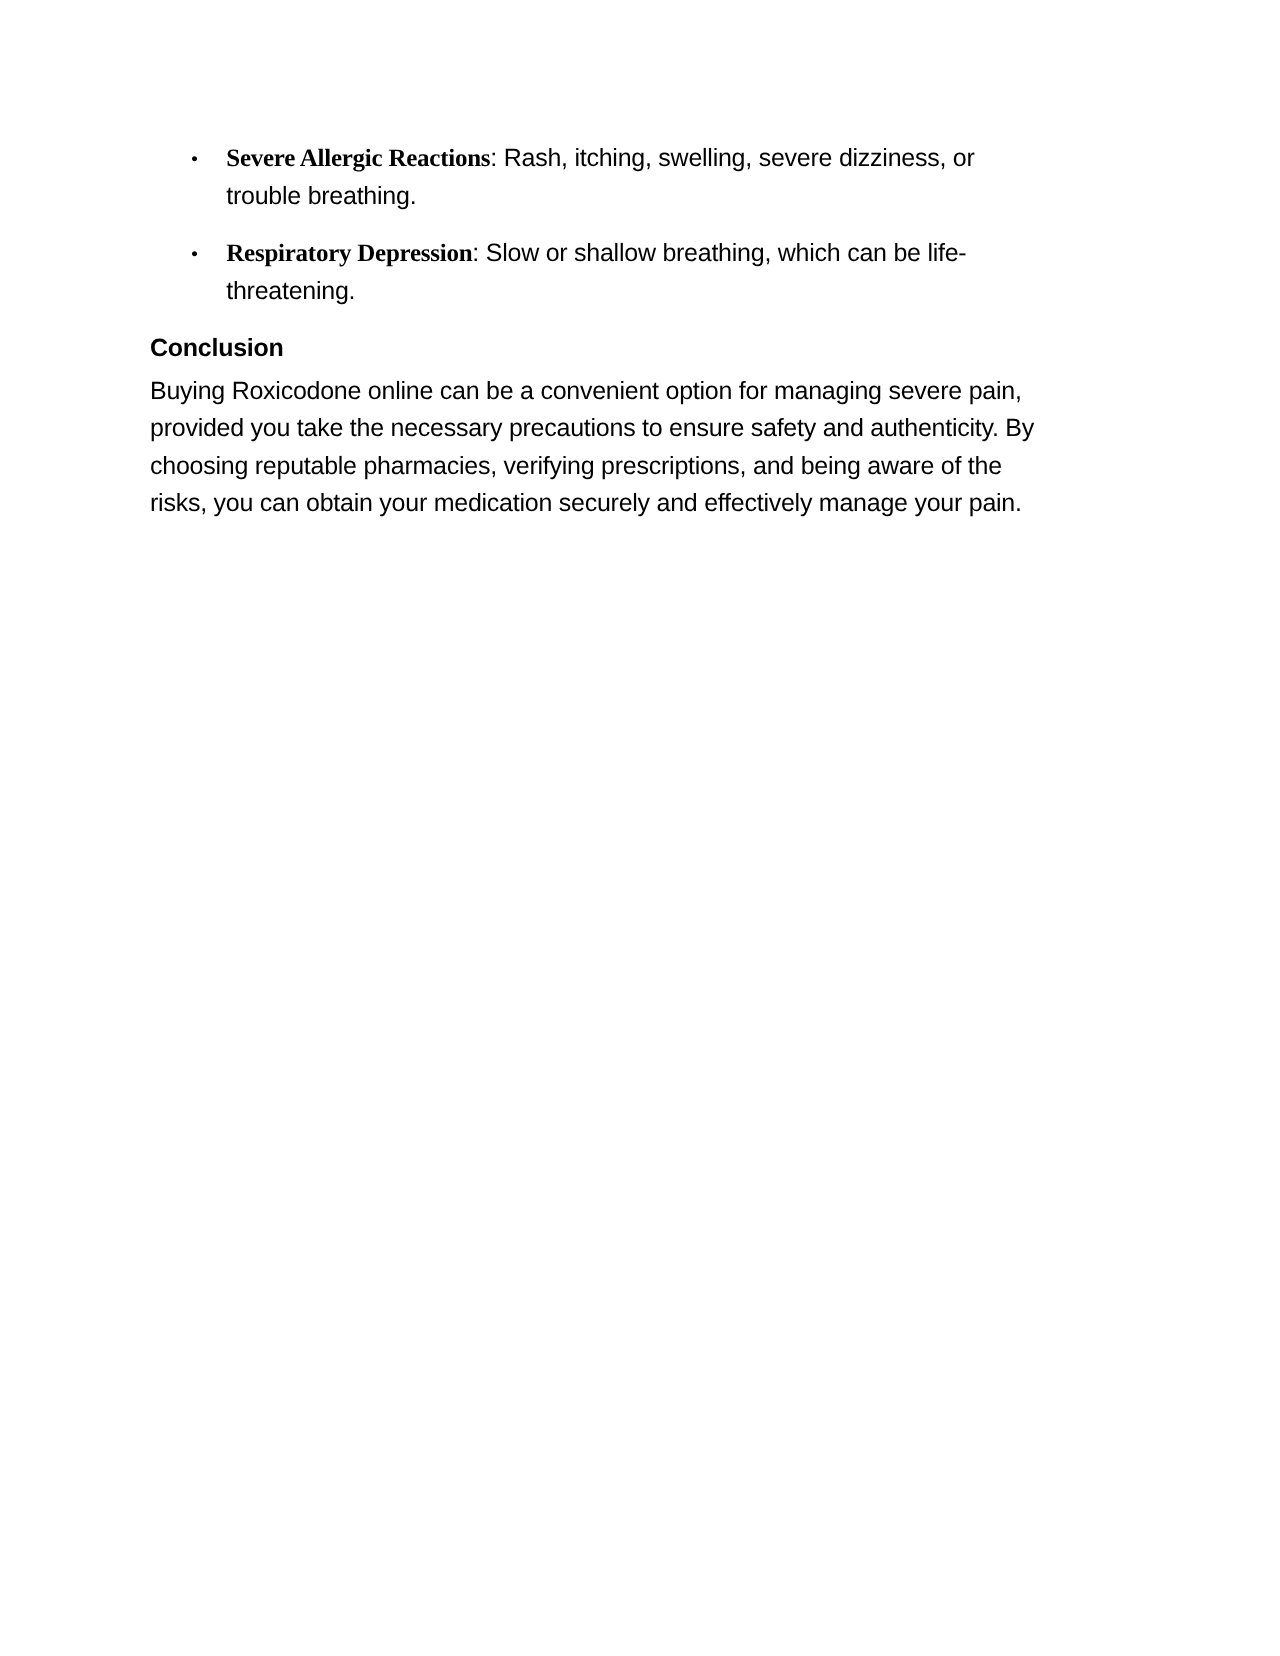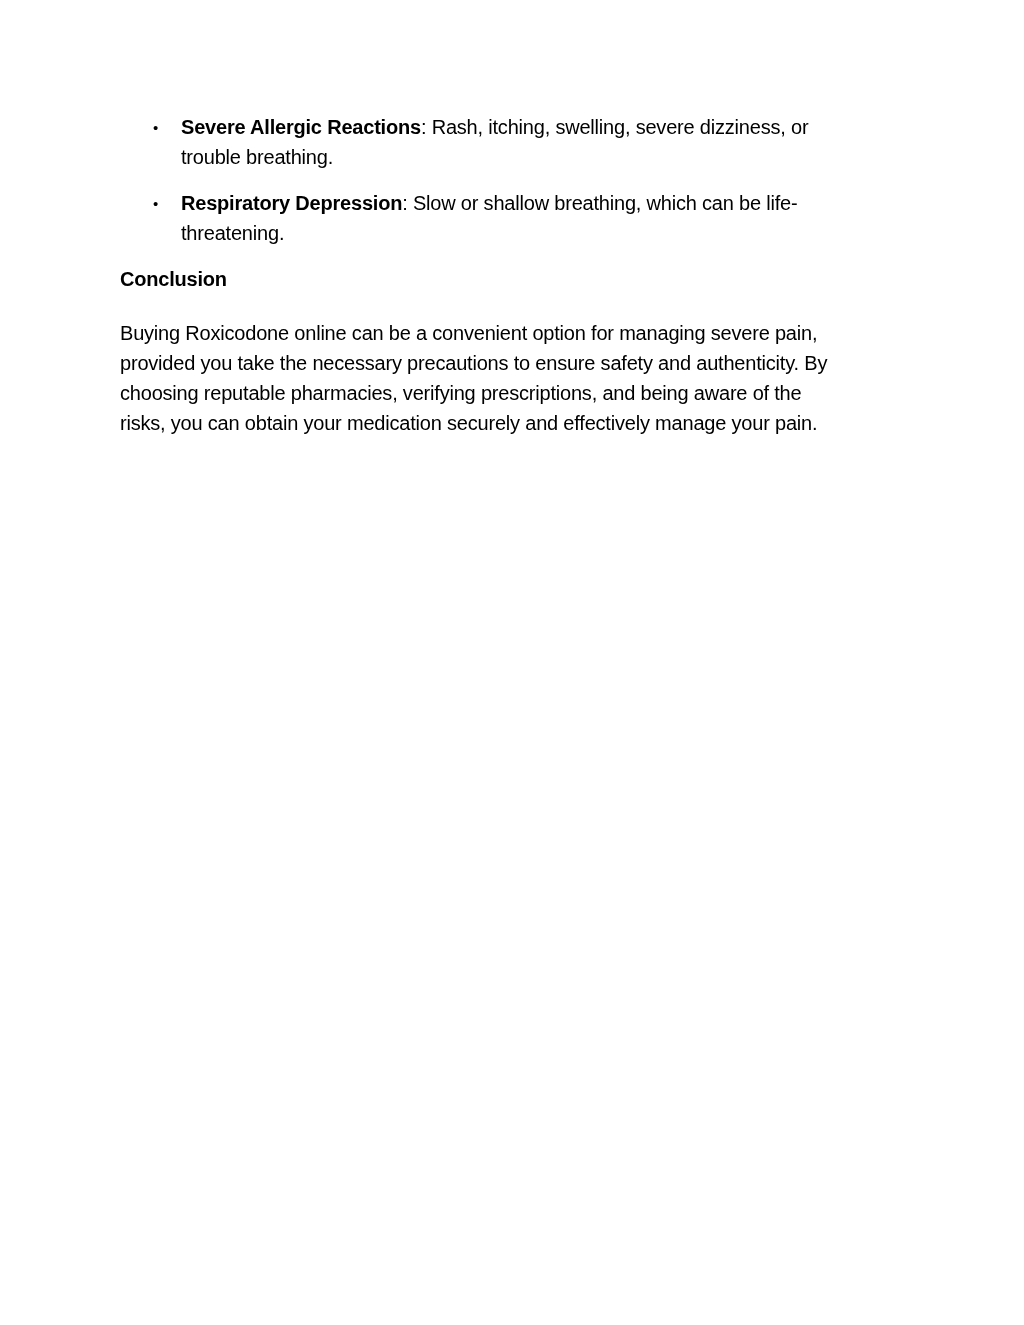--- a/index.html
+++ b/index.html
@@ -41,26 +41,27 @@
   }
   .bullet-dot {
     position: absolute;
     left: 33px;
     top: 1px;
     font-size: 15px;
     line-height: 30px;
   }
   .term {
     font-weight: bold;
+    font-family: Liberation Serif, serif;
   }
   .heading {
     font-size: 20px;
     line-height: 30px;
     font-weight: bold;
-    margin: 0 0 24px 0;
+    margin: 0 0 4px 0;
   }
 </style>
 </head>
 <body>
 
 <div class="page-content">
 
 
   <ul class="bullets">
       <li class="bullet-item"><span class="bullet-dot">•</span><strong class="term">Severe Allergic Reactions</strong><span>: Rash, itching, swelling, severe dizziness, or

